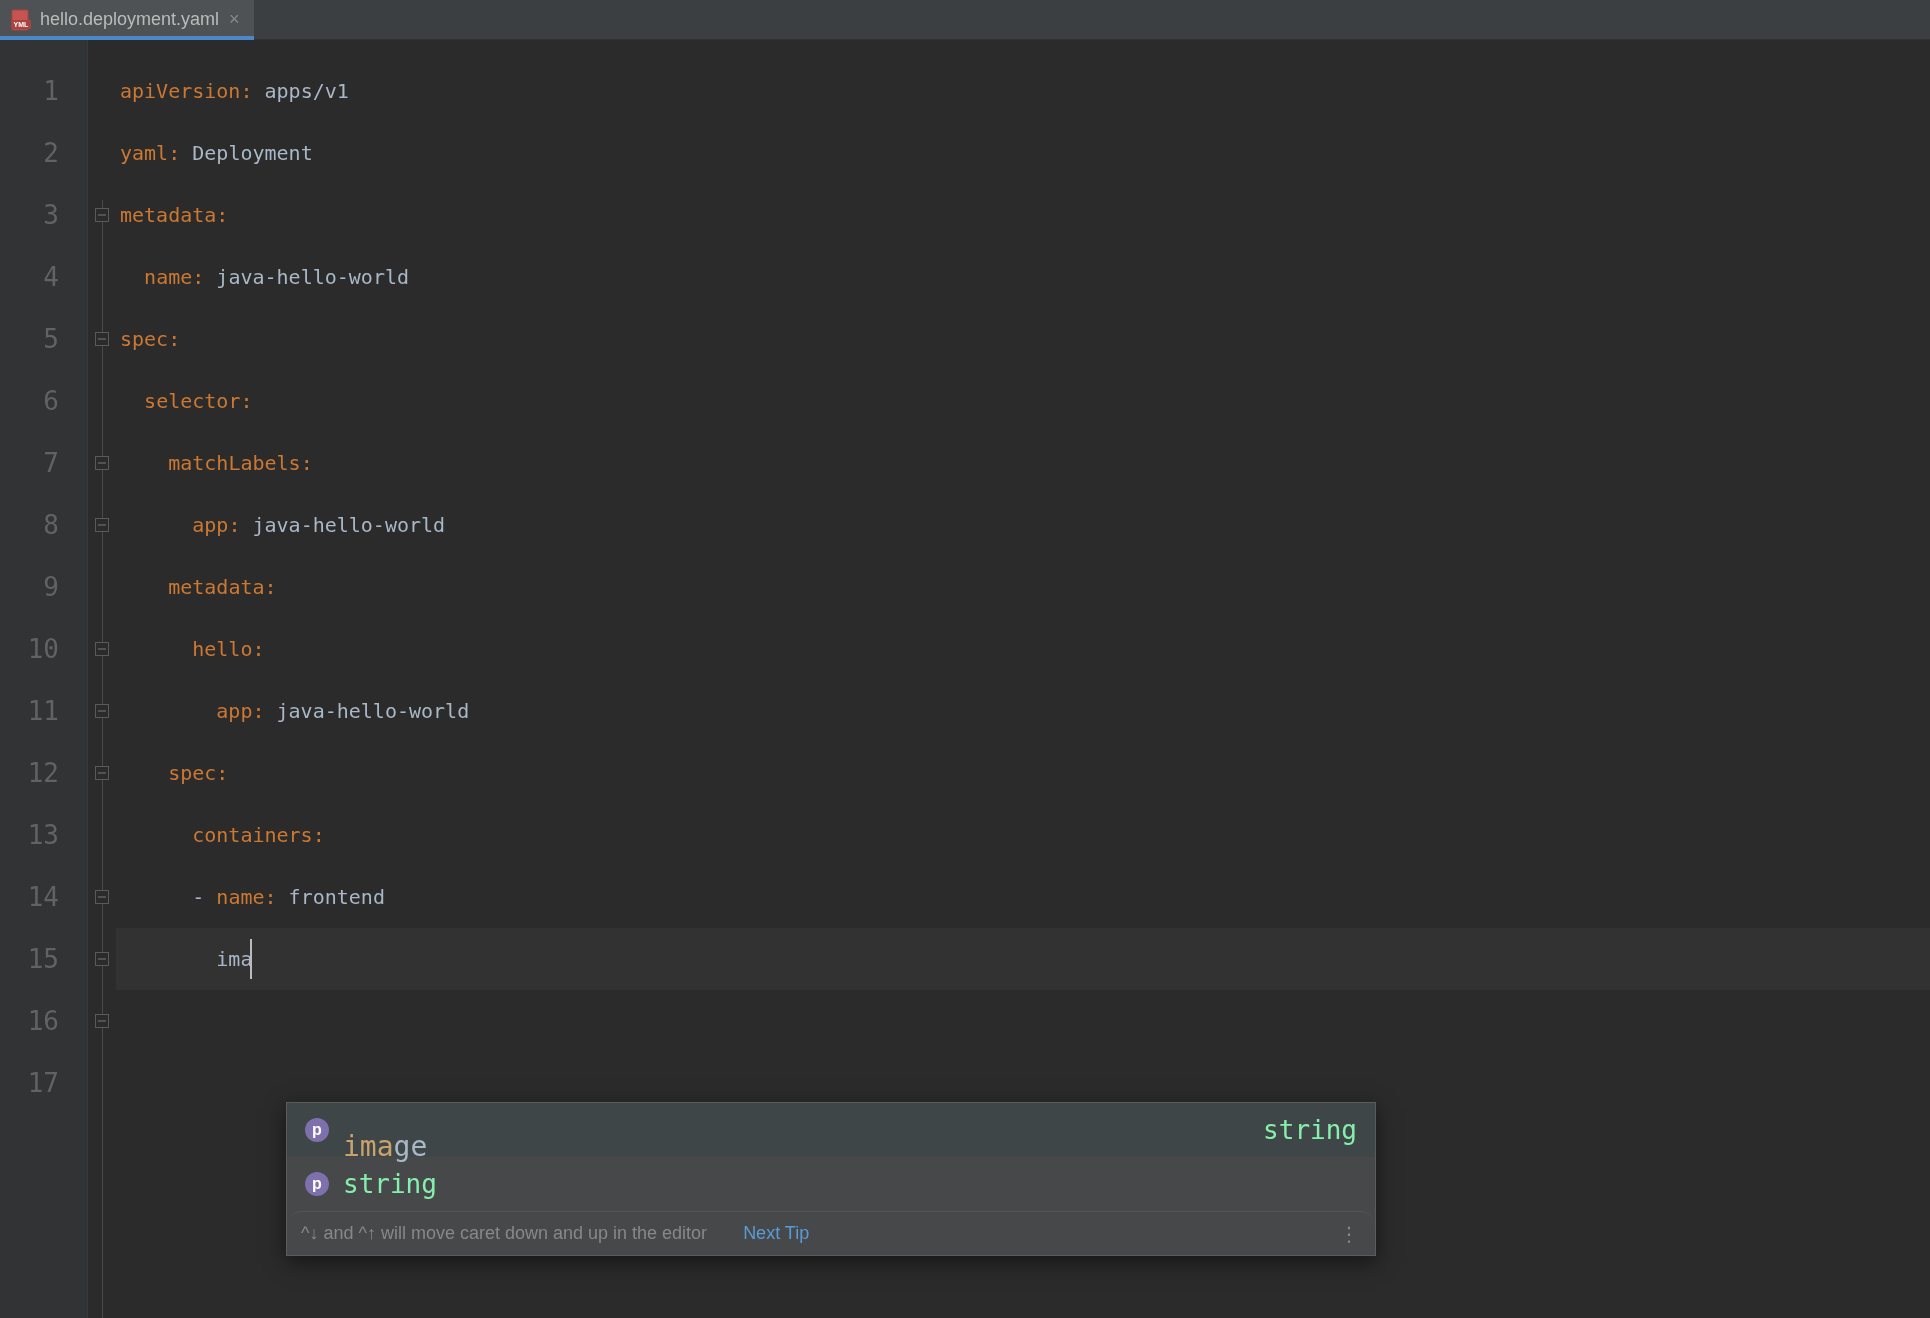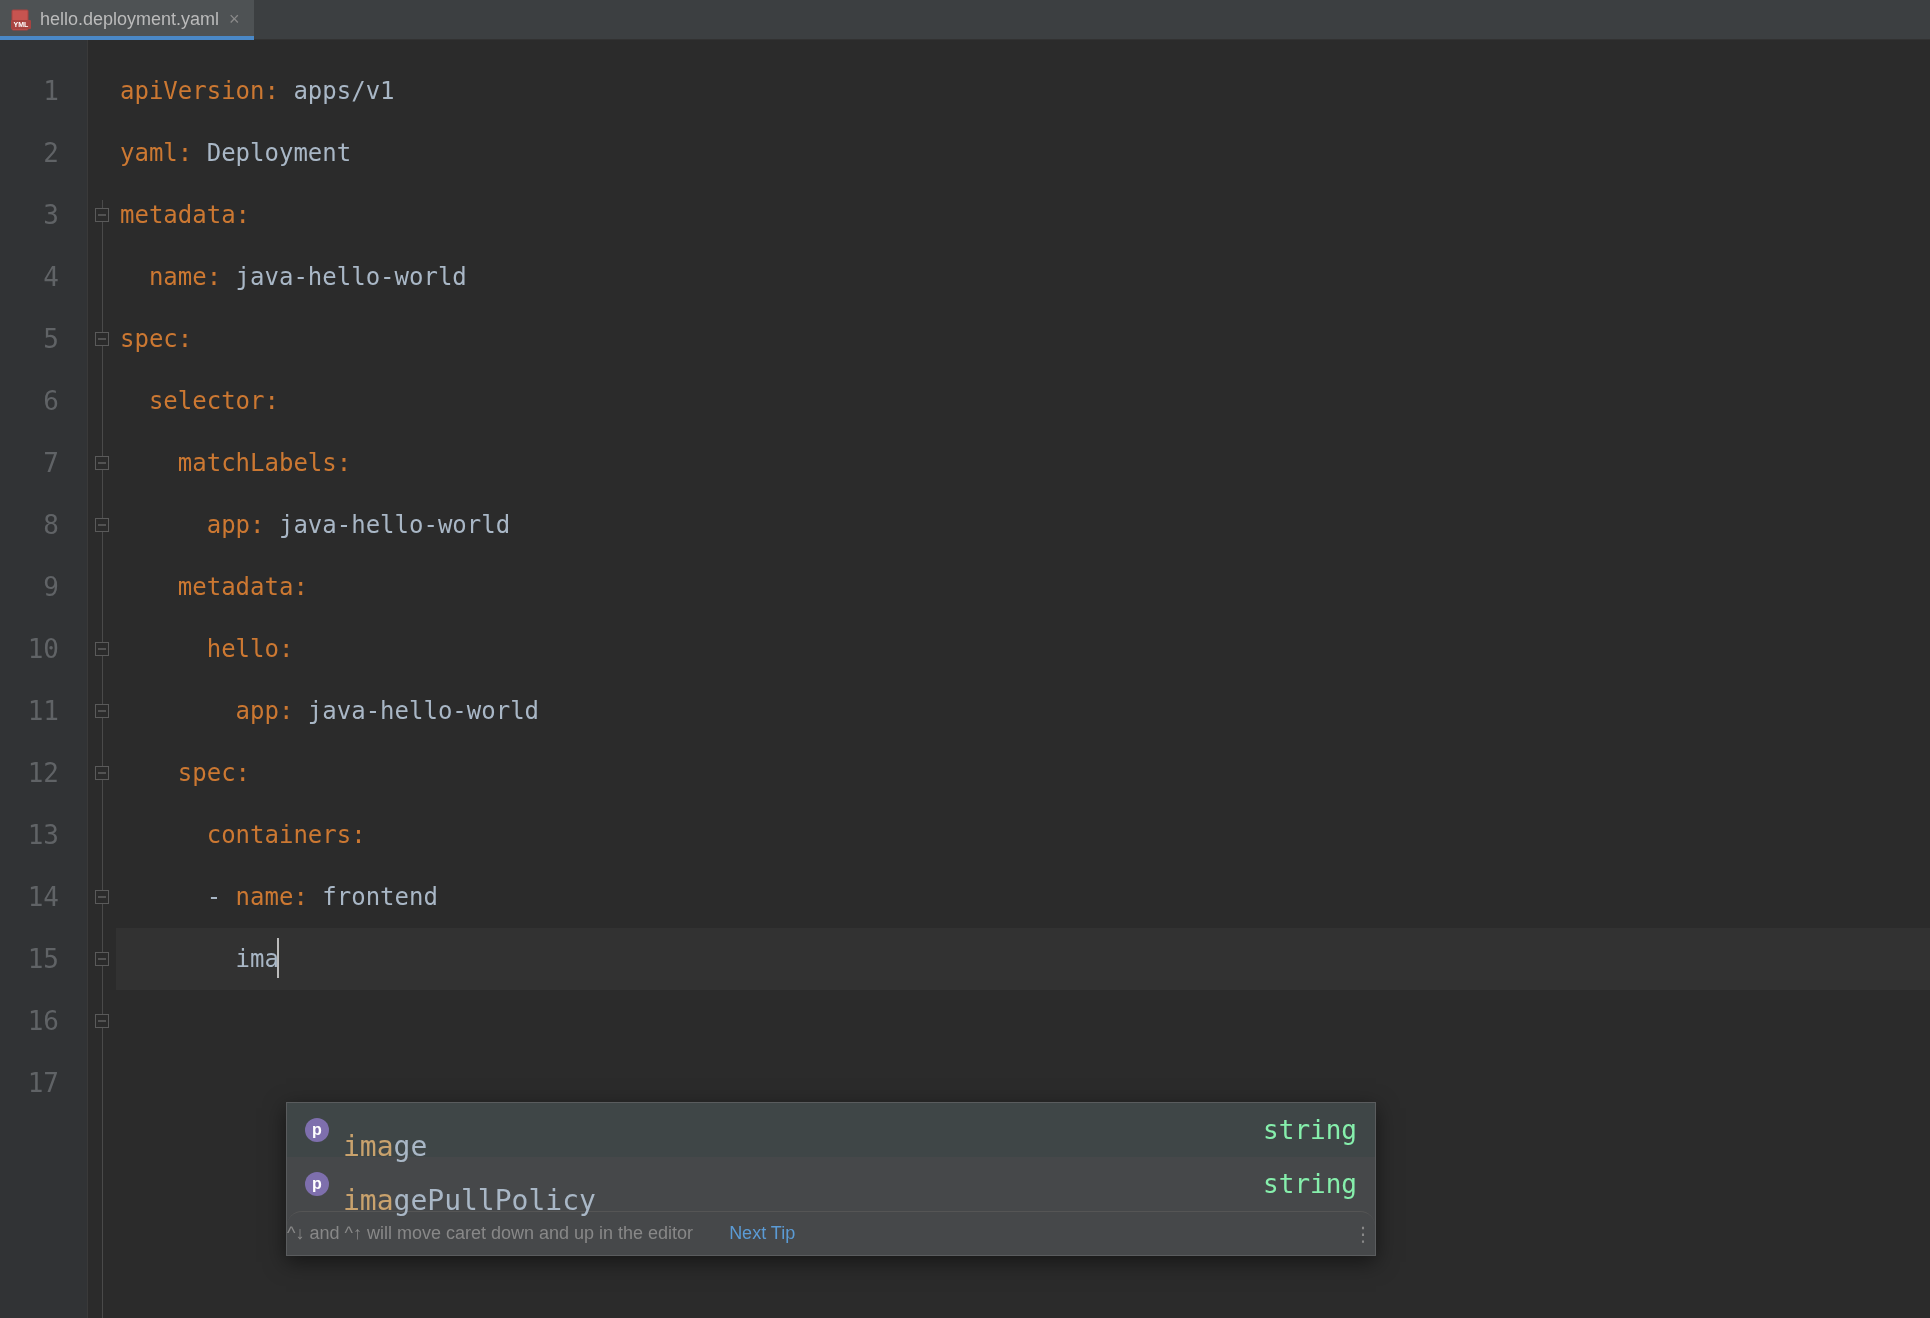--- a/index.html
+++ b/index.html
@@ -110,21 +110,21 @@
   }
 
   .code-area {
     flex: 1;
     padding-top: 20px;
     position: relative;
   }
   .code-line {
     height: 62px;
     line-height: 62px;
-    font-size: 24px;
+    font-size: 20px;
     white-space: pre;
     padding-left: 4px;
   }
   .code-line.current {
     background: #323232;
   }
   .key { color: #cc7832; }
   .val { color: #a9b7c6; }
   .caret {
     display:inline-block;
@@ -165,21 +165,21 @@
     margin-right:14px;
     font-family:sans-serif;
   }
   .popup-label { flex:1; color:#a9b7c6;margin-top:32px; }
   .popup-label .match { color:#c9a26d; }
   .popup-type { color:#86efac; font-size:26px;}
   .popup-footer {
     display:flex;
     align-items:center;
     height:44px;
-    padding:0 0;
+    padding:0 14px;
     font-size:18px;
     font-family:-apple-system,'Segoe UI',sans-serif;
     color:#888;
     border-top:1px solid #555;
     gap:8px;
     border-radius:15px;
   }
   .popup-footer .tip-link { color:#5b9bd5;margin-left:15px; }
   .popup-footer .spacer{flex:1;}
   .popup-footer .dots{color:#888;font-size:20px;letter-spacing:2px;}
@@ -282,21 +282,20 @@
 
 <div class="popup">
   <div id="popup-rows">
       <div class="popup-row selected">
         <span class="popup-icon">p</span>
         <span class="popup-label"><span class="match">ima</span>ge</span>
         <span class="popup-type">string</span>
       </div>
       <div class="popup-row">
         <span class="popup-icon">p</span>
-        <span class="popup-label"><span class="match">ima</span>gePullPolicy</span>
         <span class="popup-type">string</span>
       </div>
     </div>
   <div class="popup-footer">
     <span>^↓ and ^↑ will move caret down and up in the editor</span>
     <span>&nbsp;</span>
     <span class="tip-link">Next Tip</span>
     <span class="spacer"></span>
     <span class="dots">⋮</span>
   </div>

